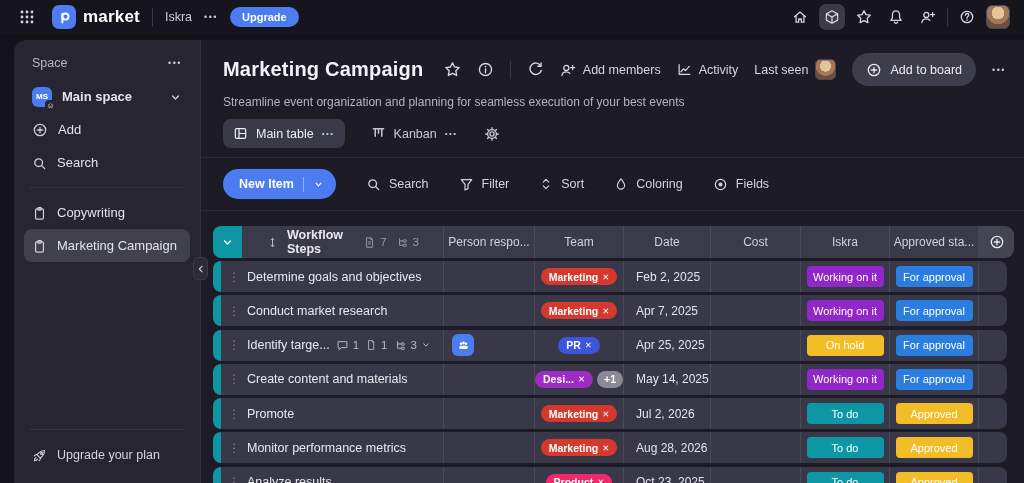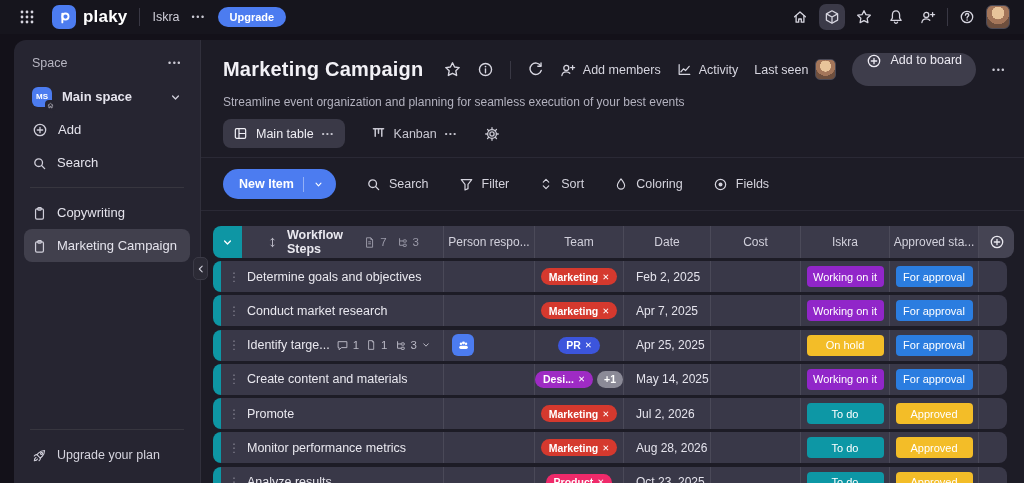--- a/index.html
+++ b/index.html
@@ -52,21 +52,21 @@
 
   
   .content { flex:1; min-width:0; background:#1d1c26; border-left:1px solid #31303c; display:flex; flex-direction:column; }
   .title-row { display:flex; align-items:center; padding:13px 18px 0 22px; }
   .page-title { font-size:20px; font-weight:700; color:#f2f1f6; letter-spacing:.2px; }
   .hicons { margin-left:auto; display:flex; align-items:center; gap:16px; }
   .hitem { display:flex; align-items:center; gap:7px; font-size:12.5px; color:#d6d5df; cursor:pointer; white-space:nowrap; }
   .avatar-sm { width:21px; height:21px; border-radius:5px; background:
       radial-gradient(circle at 50% 32%, #e8c49a 0 34%, #a4765a 35% 60%, #6e4f3e 61%);
       border:1px solid #4a4956; }
-  .add-board { display:flex; gap:8px; background:#3e3d4b; border:none; border-radius:17px; height:33px; padding:0 14px; color:#eceaf2; font-size:12.5px; cursor:pointer; }
+  .add-board { display:flex; align-items:center; gap:8px; background:#3e3d4b; border:none; border-radius:17px; height:33px; padding:0 14px; color:#eceaf2; font-size:12.5px; cursor:pointer; }
   .subtitle { padding:9px 22px 0; font-size:12px; color:#b3b2bf; }
   .tabs-row { display:flex; align-items:center; gap:16px; padding:10px 22px 9px; border-bottom:1px solid #2a2935; }
   .tab { display:flex; align-items:center; gap:8px; padding:7px 10px; border-radius:8px; font-size:12.5px; color:#c9c8d2; cursor:pointer; }
   .tab.active { background:#3a3947; color:#f0eff5; }
   .tab .dots { font-size:8px; }
   .gear-btn { color:#c9c8d2; }
 
   
   .toolbar { display:flex; align-items:center; gap:30px; padding:11px 22px; border-bottom:1px solid #2a2935; }
   .new-item { display:flex; align-items:center; background:#4c7cf0; border:none; border-radius:16px; height:30px; padding:0 12px 0 16px; color:#fff; font-size:12.5px; font-weight:600; cursor:pointer; gap:9px; }
@@ -296,21 +296,21 @@
         <svg class="ic" width="16" height="16">
           <use href="#i-grid"></use>
         </svg>
       </button>
     <div class="logo">
       <span class="logo-sq">
           <svg class="ic" width="15" height="15">
             <use href="#i-logo"></use>
           </svg>
         </span>
-      <span class="brand">plaky</span>
+      <span class="brand">market</span>
     </div>
     <span class="vdiv"></span>
     <span class="ws-name">Iskra</span>
     <span class="dots">•••</span>
     <button class="upgrade-pill">Upgrade</button>
   </div>
   <div class="tb-right">
     <button class="iconbtn">
         <svg class="ic" width="16" height="16">
           <use href="#i-home"></use>

